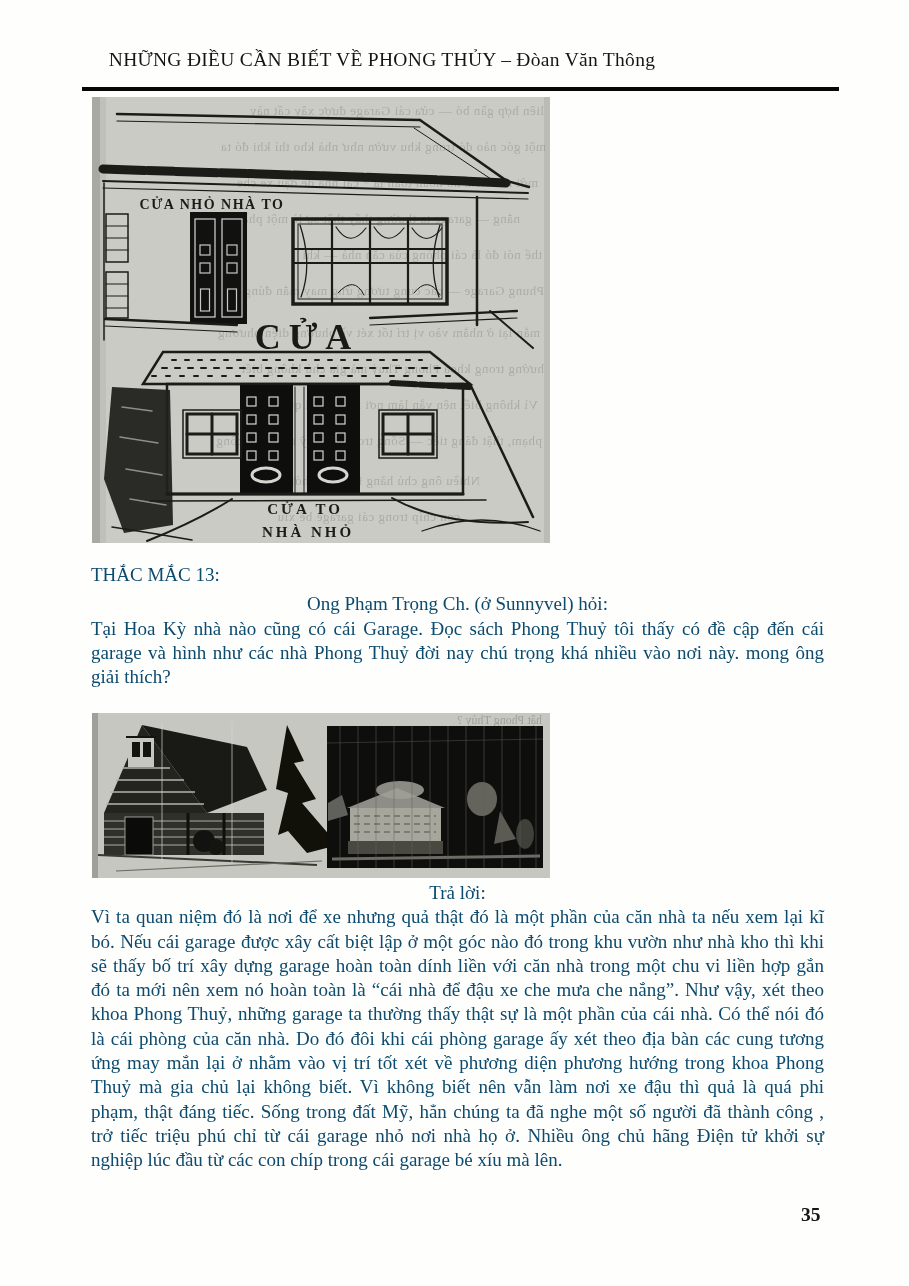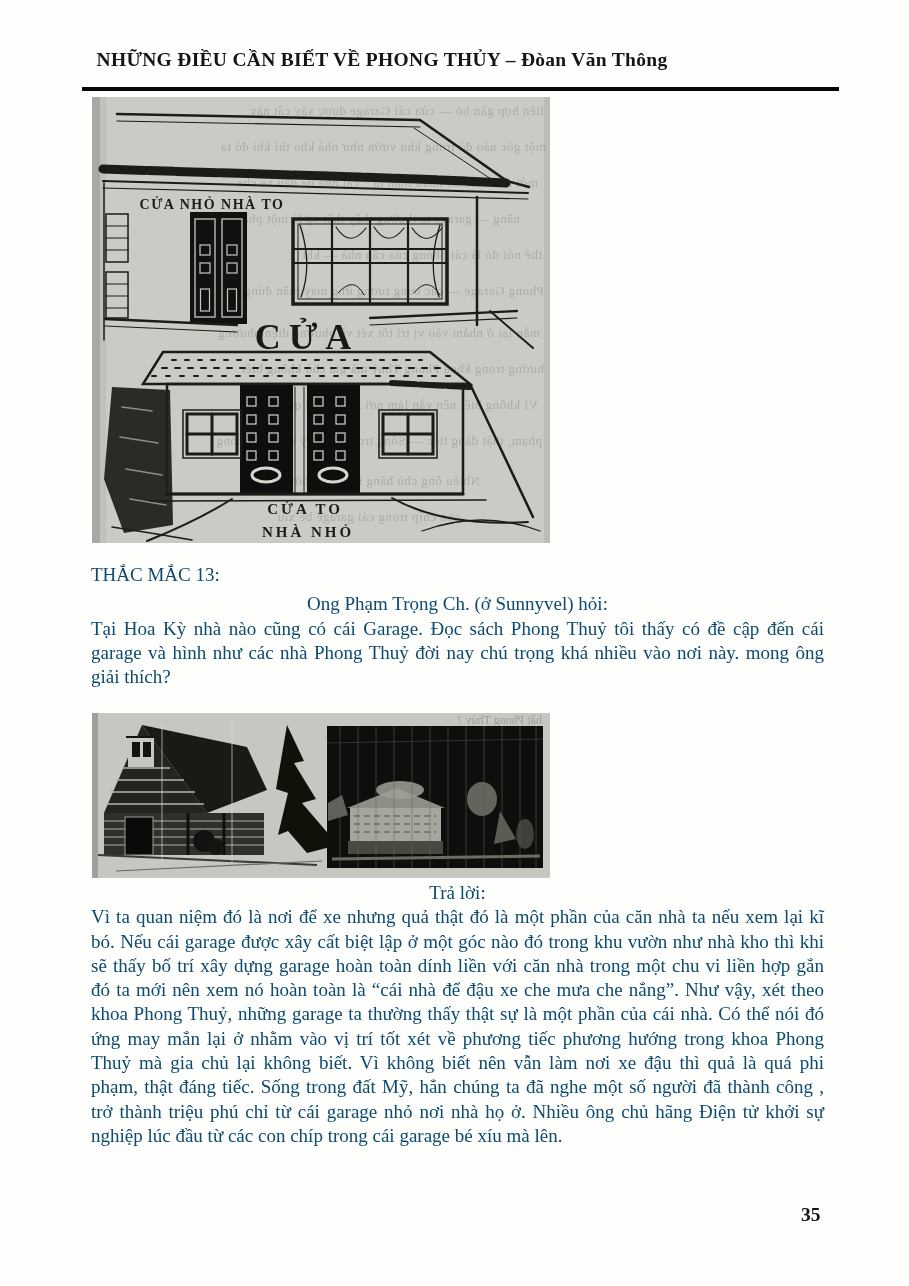--- a/index.html
+++ b/index.html
@@ -5,21 +5,21 @@
   html,body{margin:0;padding:0;}
   body{
     width:909px;height:1286px;
     background:#fbfbfa;
     font-family:"Liberation Serif","DejaVu Serif",serif;
     color:#151515;
   }
   .page{position:relative;width:909px;height:1286px;background:#fefefd;overflow:hidden;}
   .header-title{
     position:absolute;top:49px;left:0;width:764px;
-    text-align:center;font-size:19.5px;font-weight:bold;letter-spacing:.3px;
+    text-align:center;font-size:19.5px;font-weight:normal;letter-spacing:.3px;
     white-space:nowrap;
   }
   .rule{position:absolute;top:87px;left:82px;width:757px;height:3.5px;background:#060606;}
   .figure{position:absolute;left:92px;}
   .figure1{top:97px;width:458px;height:446px;}
   .figure2{top:713px;width:458px;height:165px;}
   .figure svg{display:block;}
   svg text{font-family:"Liberation Serif","DejaVu Serif",serif;}
   .textblock{
     position:absolute;left:91px;width:733px;
@@ -226,23 +226,24 @@
   </div>
 
   <div class="textblock a-block">
     <div class="block-subheading">Trả lời:</div>
     <div>
         <div class="tline">Vì ta quan niệm đó là nơi để xe nhưng quả thật đó là một phần của căn nhà ta nếu xem lại kĩ</div>
         <div class="tline">bó. Nếu cái garage được xây cất biệt lập ở một góc nào đó trong khu vườn như nhà kho thì khi</div>
         <div class="tline">sẽ thấy bố trí xây dựng garage hoàn toàn dính liền với căn nhà trong một chu vi liền hợp gắn</div>
         <div class="tline">đó ta mới nên xem nó hoàn toàn là “cái nhà để đậu xe che mưa che nắng”. Như vậy, xét theo</div>
         <div class="tline">khoa Phong Thuỷ, những garage ta thường thấy thật sự là một phần của cái nhà. Có thể nói đó</div>
-        <div class="tline">ứng may mắn lại ở nhằm vào vị trí tốt xét về phương tiếc phương hướng trong khoa Phong</div>
+        <div class="tline">là cái phòng của căn nhà. Do đó đôi khi cái phòng garage ấy xét theo địa bàn các cung tương</div>
+        <div class="tline">ứng may mắn lại ở nhằm vào vị trí tốt xét về phương diện phương hướng trong khoa Phong</div>
         <div class="tline">Thuỷ mà gia chủ lại không biết. Vì không biết nên vẫn làm nơi xe đậu thì quả là quá phi</div>
         <div class="tline">phạm, thật đáng tiếc. Sống trong đất Mỹ, hẳn chúng ta đã nghe một số người đã thành công ,</div>
-        <div class="tline">trở thành triệu phú chỉ từ cái garage nhỏ nơi nhà họ ở. Nhiều ông chủ hãng Điện tử khởi sự</div>
+        <div class="tline">trở tiếc triệu phú chỉ từ cái garage nhỏ nơi nhà họ ở. Nhiều ông chủ hãng Điện tử khởi sự</div>
         <div class="tline tline-last">nghiệp lúc đầu từ các con chíp trong cái garage bé xíu mà lên.</div>
       </div>
   </div>
 
   <div class="page-number">35</div>
 
 </div>
 
 </body></html>

